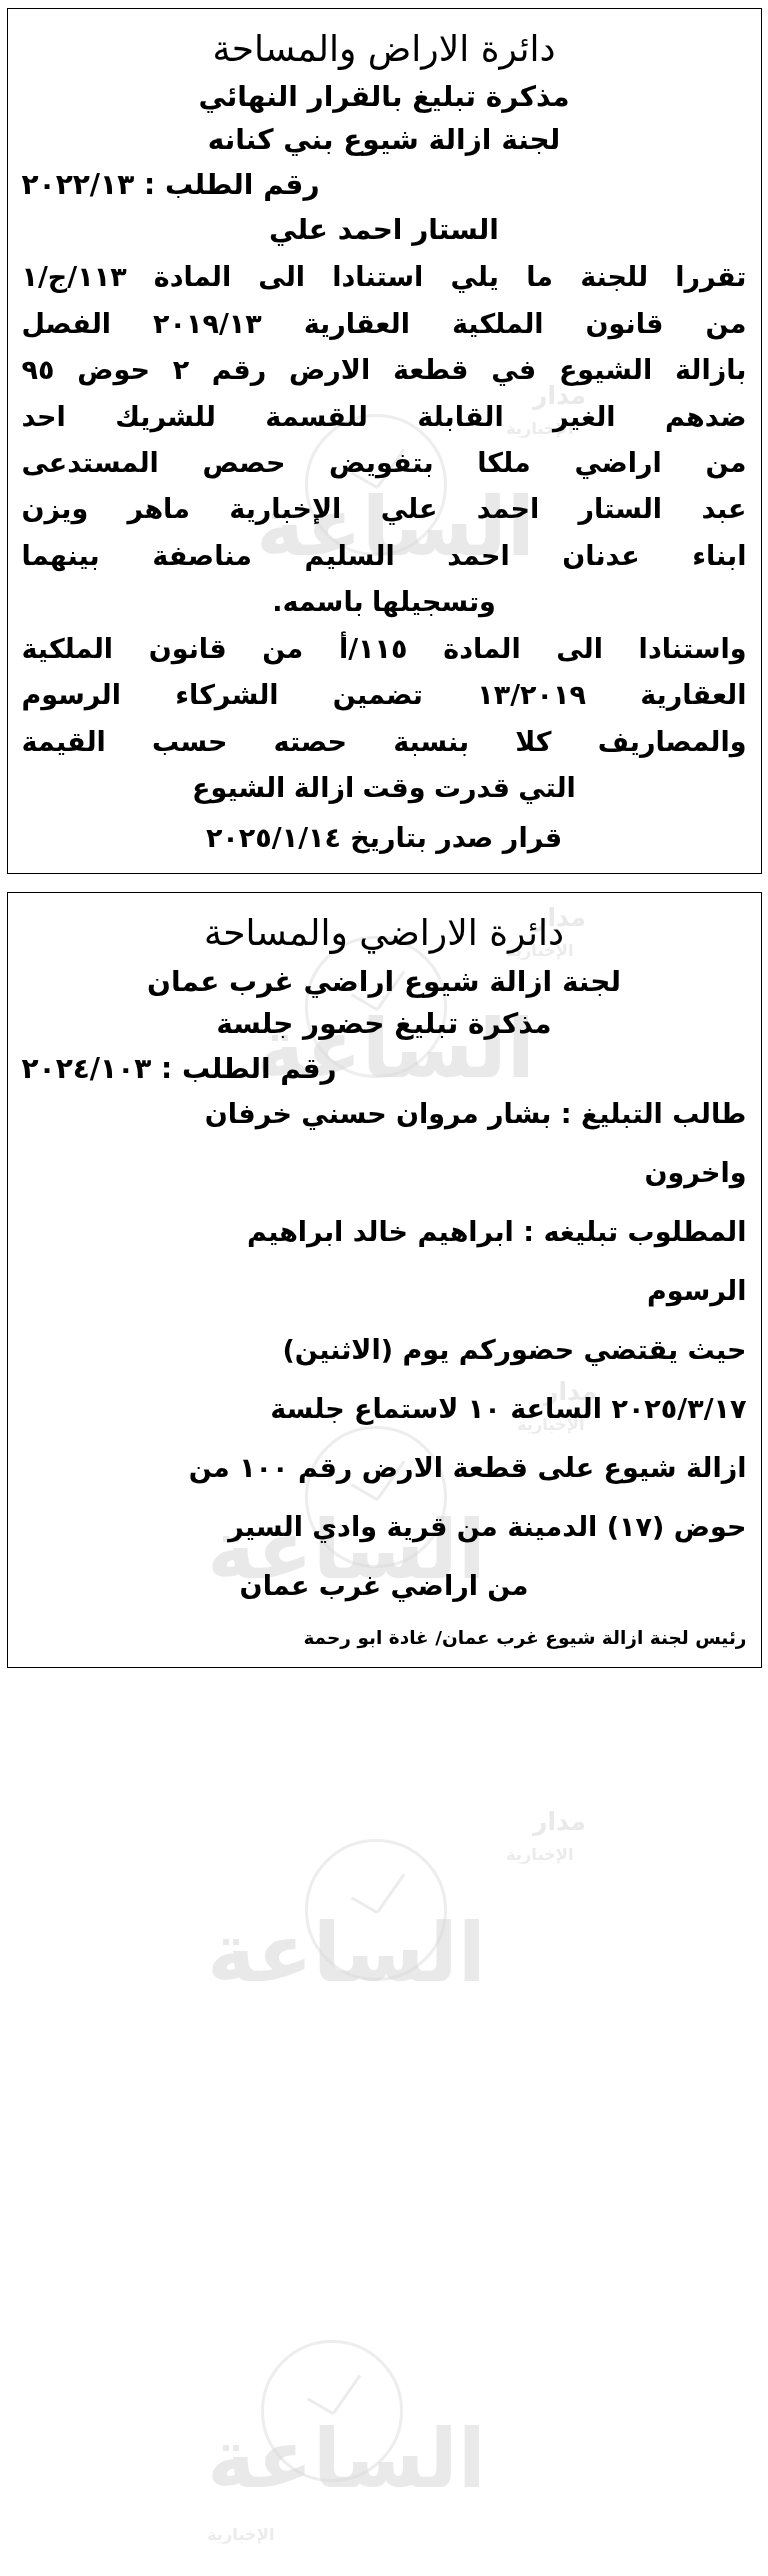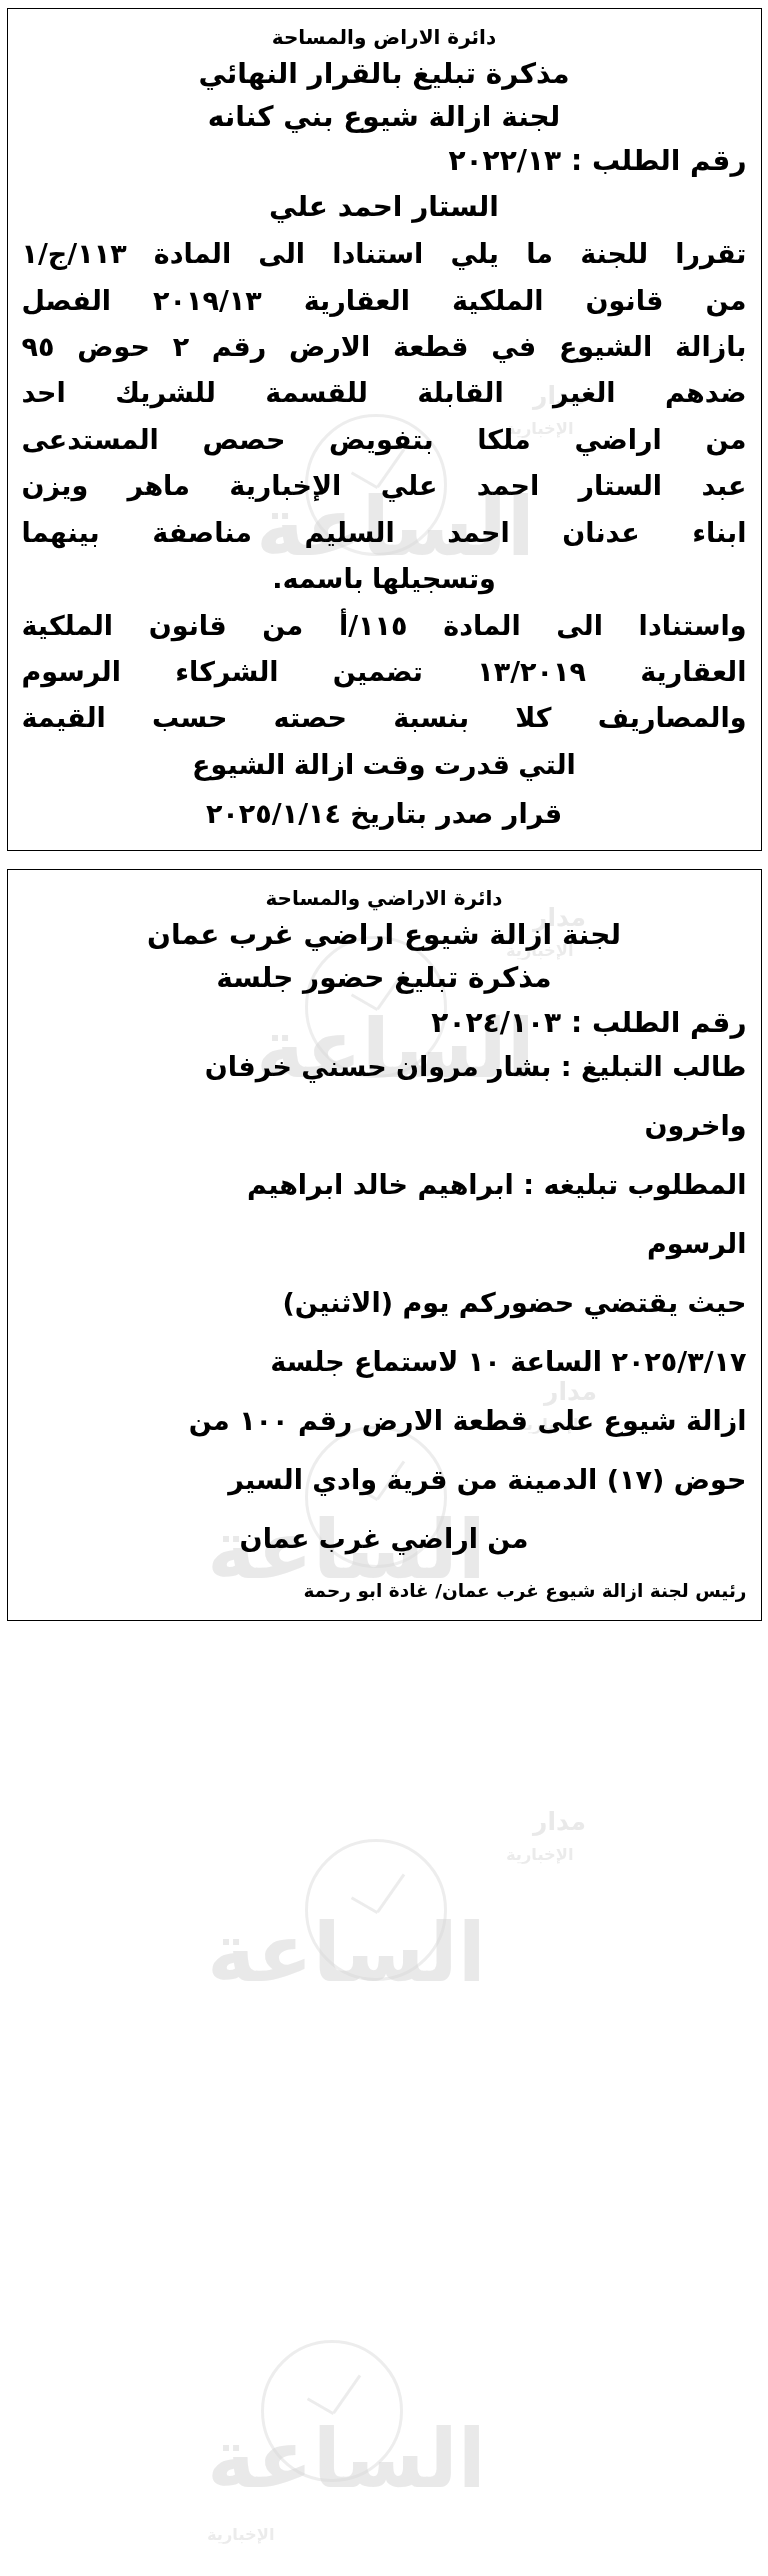--- a/index.html
+++ b/index.html
@@ -85,35 +85,35 @@
   .notice {
     border: 1.6px solid #000;
     box-sizing: border-box;
     padding: 14px 14px 14px 14px;
     margin-bottom: 14px;
     background: transparent;
   }
 
   .n-title {
     text-align: center;
-    font-weight: bold;
-    font-size: 20px;
+    font-weight: normal;
+    font-size: 36px;
     line-height: 1.45;
     margin: 0 0 2.2px 0;
     letter-spacing: -0.5px;
   }
   .n-subtitle {
     text-align: center;
     font-weight: bold;
     font-size: 28px;
     line-height: 1.45;
     margin: 0 0 2.2px 0;
   }
   .n-reqno {
-    text-align: right;
+    text-align: left;
     font-weight: bold;
     font-size: 28px;
     line-height: 1.5;
     margin: 3.3px 0 3.3px 0;
   }
   .n-head-line {
     text-align: center;
     font-weight: bold;
     font-size: 28px;
     line-height: 1.5;

